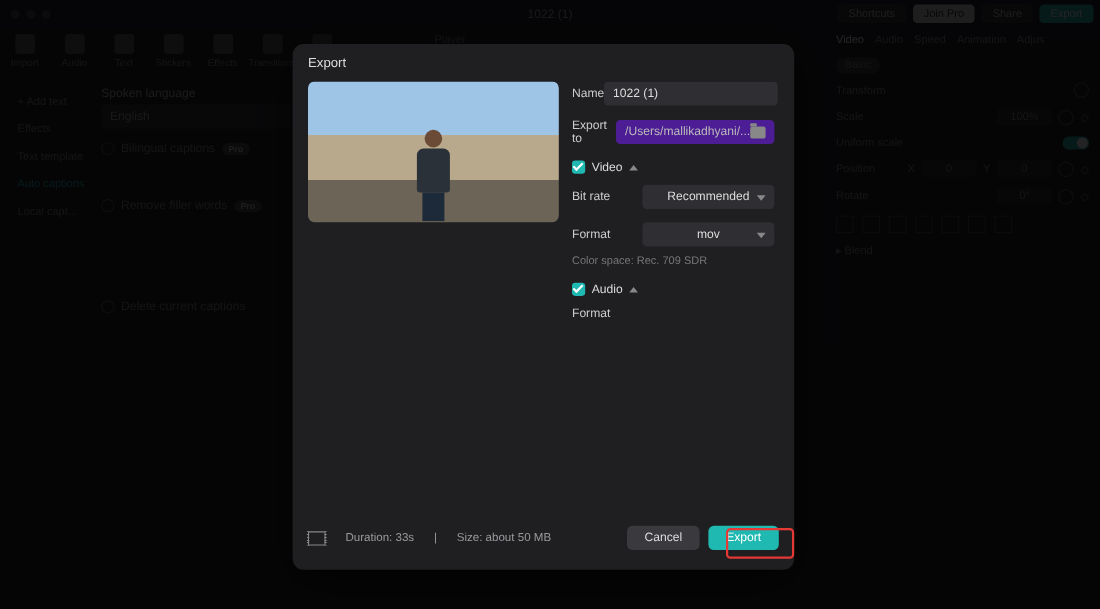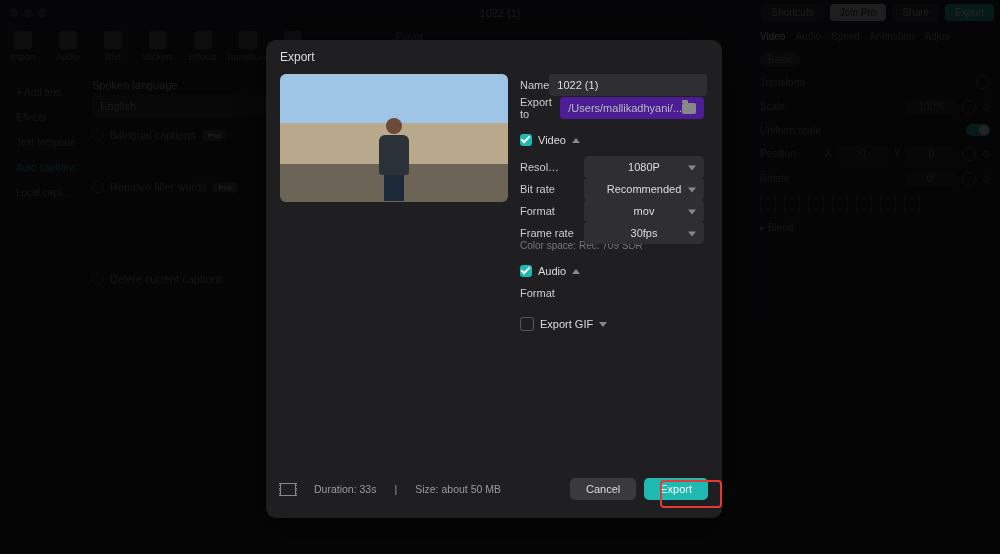--- a/index.html
+++ b/index.html
@@ -51,21 +51,21 @@
   .m-left{width:230px}
   .thumb{width:228px;height:128px;border-radius:6px;background:linear-gradient(#9ec4e6 0 38%,#b9a98c 38% 70%,#6b6457 70% 100%);position:relative;overflow:hidden}
   .person{position:absolute;left:50%;top:34%;transform:translateX(-50%);width:36px;height:80px}
   .person .head{width:16px;height:16px;background:#6b4a36;border-radius:50%;margin:0 auto}
   .person .body{width:30px;height:40px;background:#2a3138;border-radius:6px 6px 3px 3px;margin:1px auto 0}
   .person .legs{width:20px;height:26px;background:#1d2a3a;margin:0 auto}
   .m-right{flex:1;margin-left:10px;overflow-y:auto;padding-right:4px;position:relative}
   .m-right::-webkit-scrollbar{width:6px}
   .m-right::-webkit-scrollbar-thumb{background:#3a3a3e;border-radius:3px}
   .m-right::-webkit-scrollbar-track{background:transparent}
-  .frow{display:flex;align-items:center;margin-bottom:0}
+  .frow{display:flex;align-items:center;margin-bottom:12px}
   .frow label{width:64px;color:#ccc;font-size:11px}
   .txt{flex:1;background:#2f2f33;border:none;border-radius:4px;padding:5px 8px;color:#ddd;font-size:11px}
   .path{flex:1;background:#4c1d95;border-radius:4px;padding:5px 8px;color:#bbb;font-size:11px;display:flex;align-items:center;justify-content:space-between}
   .fold{width:14px;height:11px;background:#888;border-radius:2px;position:relative}
   .fold::before{content:"";position:absolute;left:0;top:-3px;width:6px;height:3px;background:#888;border-radius:1px 1px 0 0}
   .sect{display:flex;align-items:center;gap:6px;margin:14px 0 10px;font-size:11px;color:#ddd}
   .chk{width:12px;height:12px;border-radius:3px;background:#1fb9b1;position:relative}
   .chk::after{content:"";position:absolute;left:3px;top:0px;width:3px;height:7px;border:solid #fff;border-width:0 2px 2px 0;transform:rotate(45deg)}
   .chk.off{background:transparent;border:1px solid #555}
   .chk.off::after{display:none}
@@ -240,63 +240,44 @@
           <span class="fold"></span>
         </div>
       </div>
 
       <div class="sect">
         <span class="chk"></span>
         <span>Video</span>
         <span class="tri"></span>
       </div>
       <div class="frow">
-          <label>Resol…</label>
-        <div class="dd">
-            <span>1080P</span>
-            <span class="car"></span>
-          </div>
-        </div>
-      <div class="frow">
           <label>Bit rate</label>
         <div class="dd">
             <span>Recommended</span>
             <span class="car"></span>
           </div>
         </div>
       <div class="frow">
           <label>Format</label>
         <div class="dd">
             <span>mov</span>
             <span class="car"></span>
           </div>
         </div>
-      <div class="frow">
-          <label>Frame rate</label>
-        <div class="dd">
-            <span>30fps</span>
-            <span class="car"></span>
-          </div>
-        </div>
       <div class="hint">Color space: Rec. 709 SDR</div>
 
       <div class="sect">
         <span class="chk"></span>
         <span>Audio</span>
         <span class="tri"></span>
       </div>
       <div class="frow">
           <label>Format</label>
         </div>
 
-      <div class="sect" style="margin-top:18px">
-        <span class="chk off"></span>
-        <span>Export GIF</span>
-        <span class="tri" style="transform:rotate(180deg)"></span>
-      </div>
     </div>
   </div>
   <div class="m-foot">
     <div class="meta">
       <span class="filmico"></span>
       <span>Duration: 33s</span> | <span>Size: about 50 MB</span>
     </div>
     <div class="btns">
       <button class="btn cancel">Cancel</button>
       <button class="btn export">Export</button>

